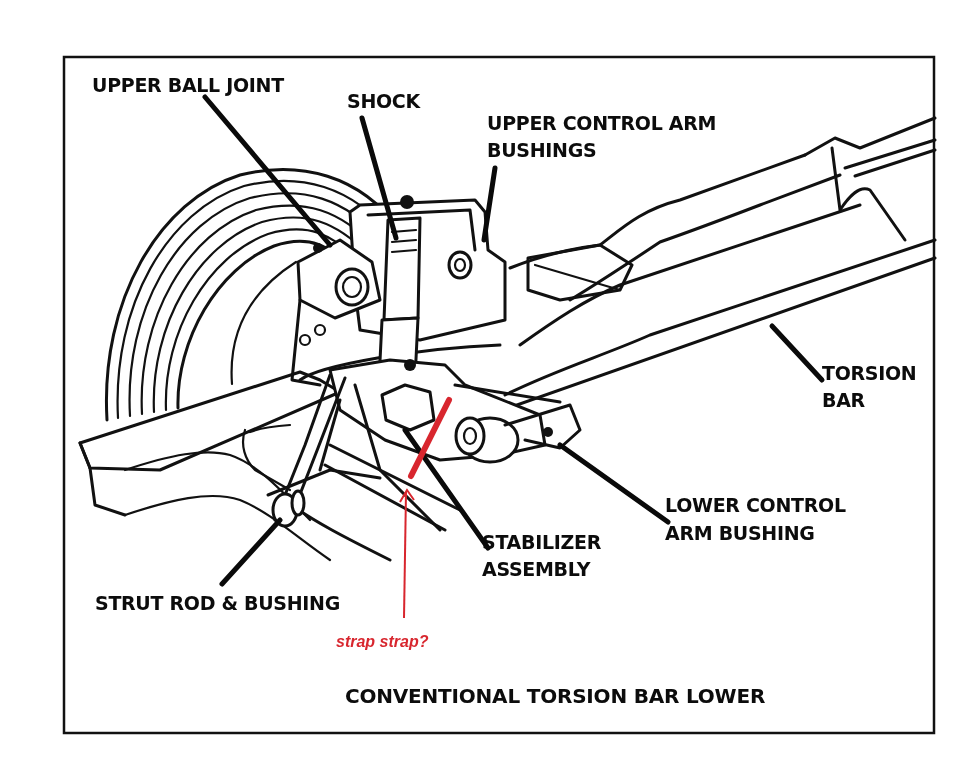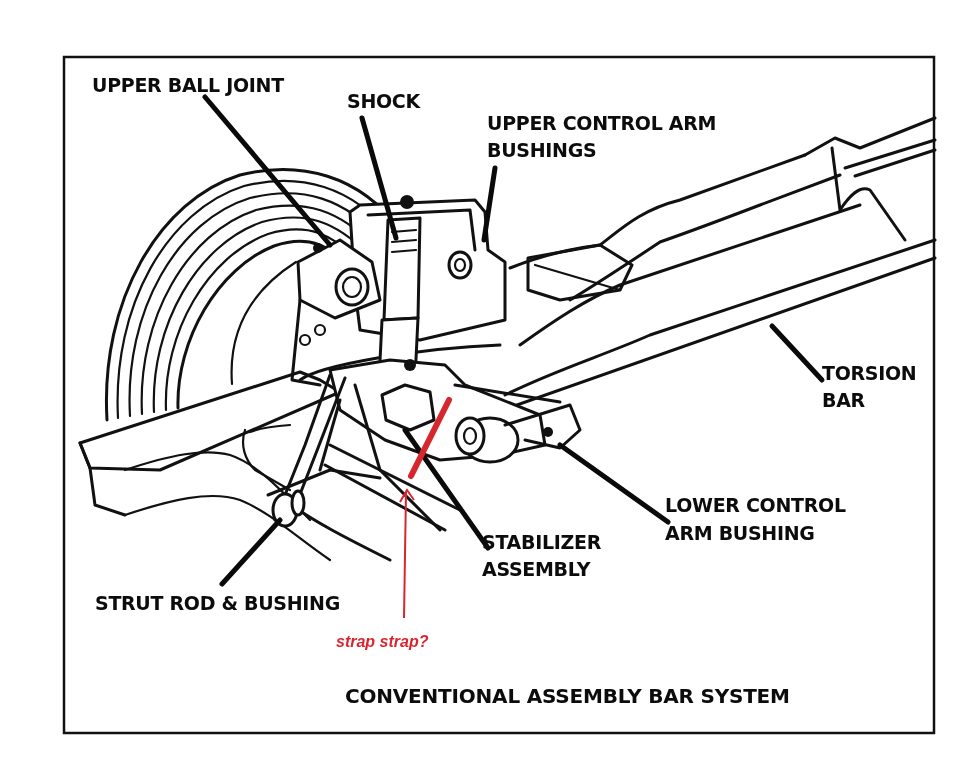--- a/index.html
+++ b/index.html
@@ -130,15 +130,15 @@
   <div class="label" style="left:822px; top:360px;">TORSION</div>
   <div class="label" style="left:822px; top:387px;">BAR</div>
   <div class="label" style="left:665px; top:492px;">LOWER CONTROL</div>
   <div class="label" style="left:665px; top:520px;">ARM BUSHING</div>
   <div class="label" style="left:482px; top:529px;">STABILIZER</div>
   <div class="label" style="left:482px; top:556px;">ASSEMBLY</div>
   <div class="label" style="left:95px; top:590px;">STRUT ROD &amp; BUSHING</div>
 
   <div class="note" style="left:336px; top:633px;">strap strap?</div>
 
-  <div class="caption" style="left:345px; top:684px;">CONVENTIONAL ASSEMBLY BAR SYSTEM</div>
+  <div class="caption" style="left:345px; top:684px;">CONVENTIONAL TORSION BAR LOWER</div>
 
 </div>
 
 </body></html>

